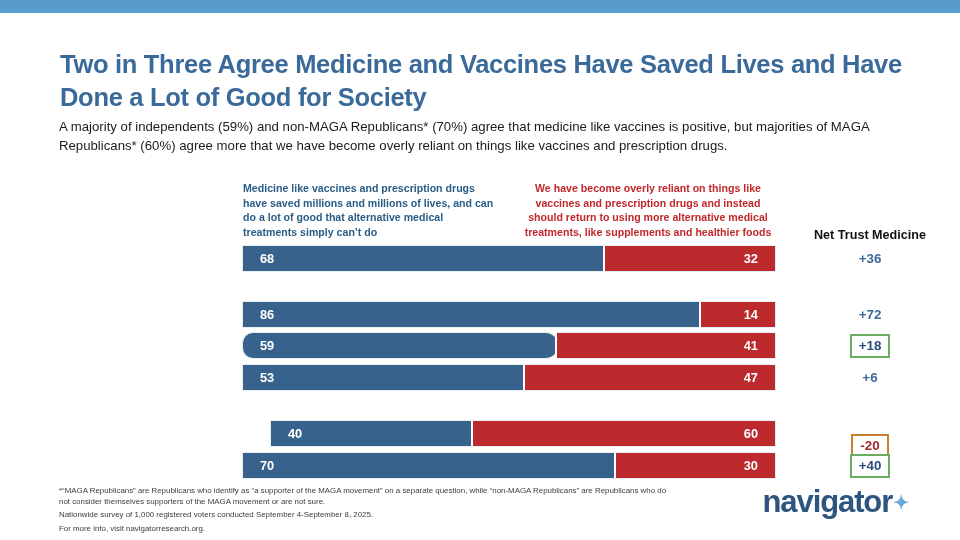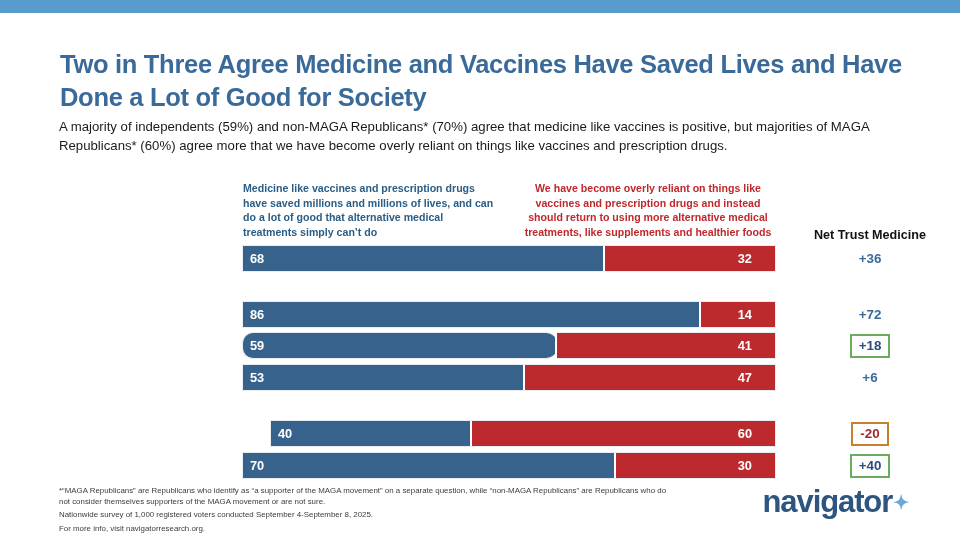--- a/index.html
+++ b/index.html
@@ -54,23 +54,23 @@
     position: absolute; left: 242px; top: 0;
     width: 534px; height: 27px;
     display: flex; background: #fff;
   }
   .seg {
     position: relative; height: 27px;
     display: flex; align-items: center;
     font-size: 12.8px; font-weight: bold; color: #ffffff;
     border-top: 1px solid #e9eef3; border-bottom: 1px solid #e9eef3;
   }
-  .seg.blue { background: #36628c; justify-content: flex-start; padding-left: 7px;
+  .seg.blue { background: #36628c; justify-content: flex-start; padding-left: 17px;
               border-left: 1px solid #e9eef3; }
-  .seg.red  { background: #bc2a2e; justify-content: flex-end;  padding-right: 23px;
+  .seg.red  { background: #bc2a2e; justify-content: flex-end;  padding-right: 17px;
               border-right: 1px solid #e9eef3; }
   .seg.blue::after {
     content: ""; position: absolute; right: 0; top: 0; bottom: 0;
     width: 2px; background: #ffffff;
   }
 
   .net {
     position: absolute; left: 782px; width: 176px;
     height: 27px; line-height: 27px; text-align: center;
     font-size: 13.4px; font-weight: bold; color: #3a6a9a;
@@ -140,21 +140,21 @@
           <div class="seg blue" style="width: 53%;">53</div>
           <div class="seg red" style="width: 47%;">47</div>
         </div>
         <div class="net" style="top: 0px;">+6</div>
       </div>
       <div class="row" style="top: 420px;">
         <div class="bar-track">
           <div class="seg blue" style="width: 40%; margin-left: 28px;">40</div>
           <div class="seg red" style="width: 60%;">60</div>
         </div>
-        <div class="net" style="top: 0px;"><span class="boxed orange">-20</span></div>
+        <div class="net" style="top: 12px;"><span class="boxed orange">-20</span></div>
       </div>
       <div class="row" style="top: 452px;">
         <div class="bar-track">
           <div class="seg blue" style="width: 70%;">70</div>
           <div class="seg red" style="width: 30%;">30</div>
         </div>
         <div class="net" style="top: 0px;"><span class="boxed green">+40</span></div>
       </div>
     </div>
 

